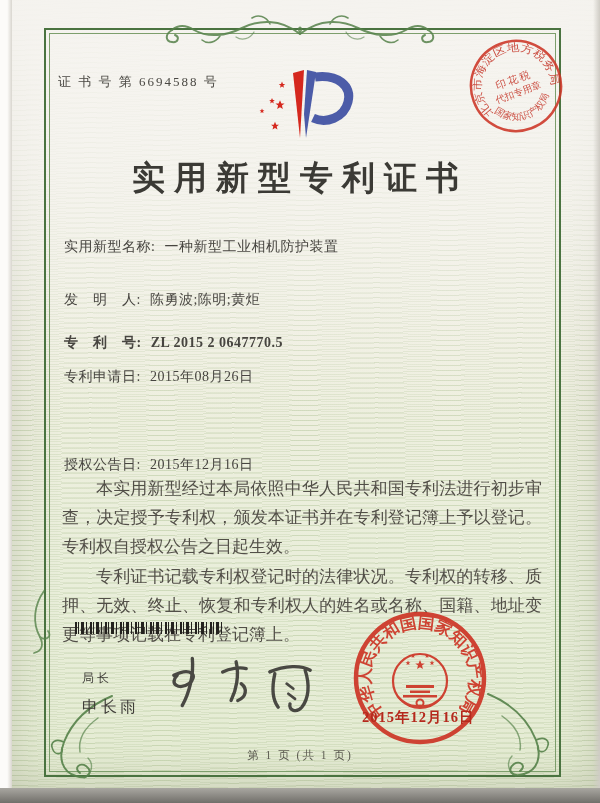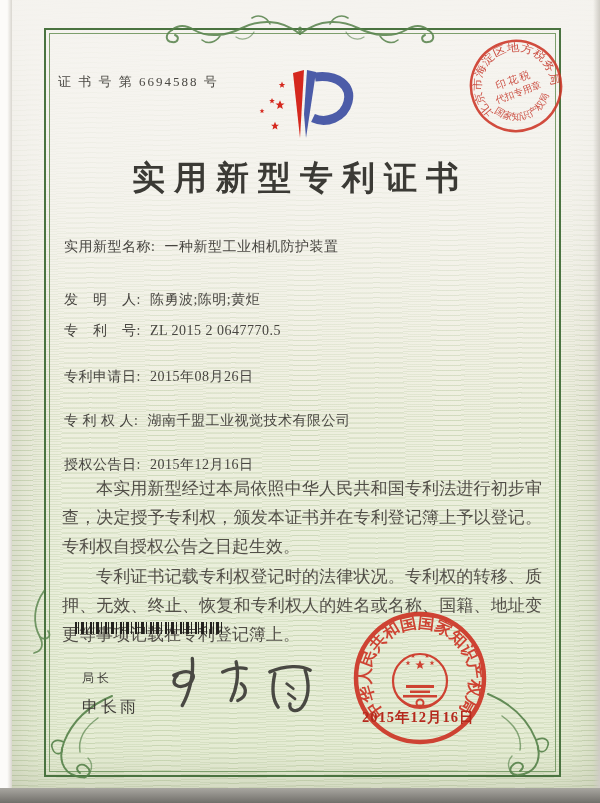--- a/index.html
+++ b/index.html
@@ -112,28 +112,25 @@
   </svg>
 
   <div class="txt" id="title">实用新型专利证书</div>
 
   <div class="field" style="top:238px;">
     <span class="flabel">实用新型名称:</span><span class="fvalue">一种新型工业相机防护装置</span>
   </div>
   <div class="field" style="top:291px;">
     <span class="flabel">发　明　人:</span><span class="fvalue">陈勇波;陈明;黄炬</span>
   </div>
-  <div class="field" style="top:322px;">
+  <div class="field" style="top:334px;font-weight:bold;">
     <span class="flabel">专　利　号:</span><span class="fvalue">ZL 2015 2 0647770.5</span>
   </div>
   <div class="field" style="top:368px;">
     <span class="flabel">专利申请日:</span><span class="fvalue">2015年08月26日</span>
-  </div>
-  <div class="field" style="top:412px;">
-    <span class="flabel">专 利 权 人:</span><span class="fvalue">湖南千盟工业视觉技术有限公司</span>
   </div>
   <div class="field" style="top:456px;">
     <span class="flabel">授权公告日:</span><span class="fvalue">2015年12月16日</span>
   </div>
 
   <div id="body-text">
     <p>本实用新型经过本局依照中华人民共和国专利法进行初步审查，决定授予专利权，颁发本证书并在专利登记簿上予以登记。专利权自授权公告之日起生效。</p>
     <p>专利证书记载专利权登记时的法律状况。专利权的转移、质押、无效、终止、恢复和专利权人的姓名或名称、国籍、地址变更等事项记载在专利登记簿上。</p>
   </div>
 
@@ -191,17 +188,18 @@
         <textPath href="#taxTop" textLength="140" lengthAdjust="spacingAndGlyphs">北京市海淀区地方税务局</textPath>
       </text>
       <text font-size="9.5" fill="#c6392c" font-family="Liberation Serif, DejaVu Serif, serif">
         <textPath href="#taxBottom" textLength="68" lengthAdjust="spacingAndGlyphs">国家知识产权局</textPath>
       </text>
       <text x="56" y="53" text-anchor="middle" font-size="10.5" letter-spacing="2" fill="#c6392c" font-family="Liberation Serif, DejaVu Serif, serif">印花税</text>
       <text x="56" y="66" text-anchor="middle" font-size="9.5" fill="#c6392c" font-family="Liberation Serif, DejaVu Serif, serif">代扣专用章</text>
     </g>
   </svg>
 
+  <div class="txt" id="footer">第 1 页 (共 1 页)</div>
 
   <div class="edge-left"></div>
   <div class="edge-right"></div>
   <div class="edge-bottom"></div>
 </div>
 
 </body></html>

